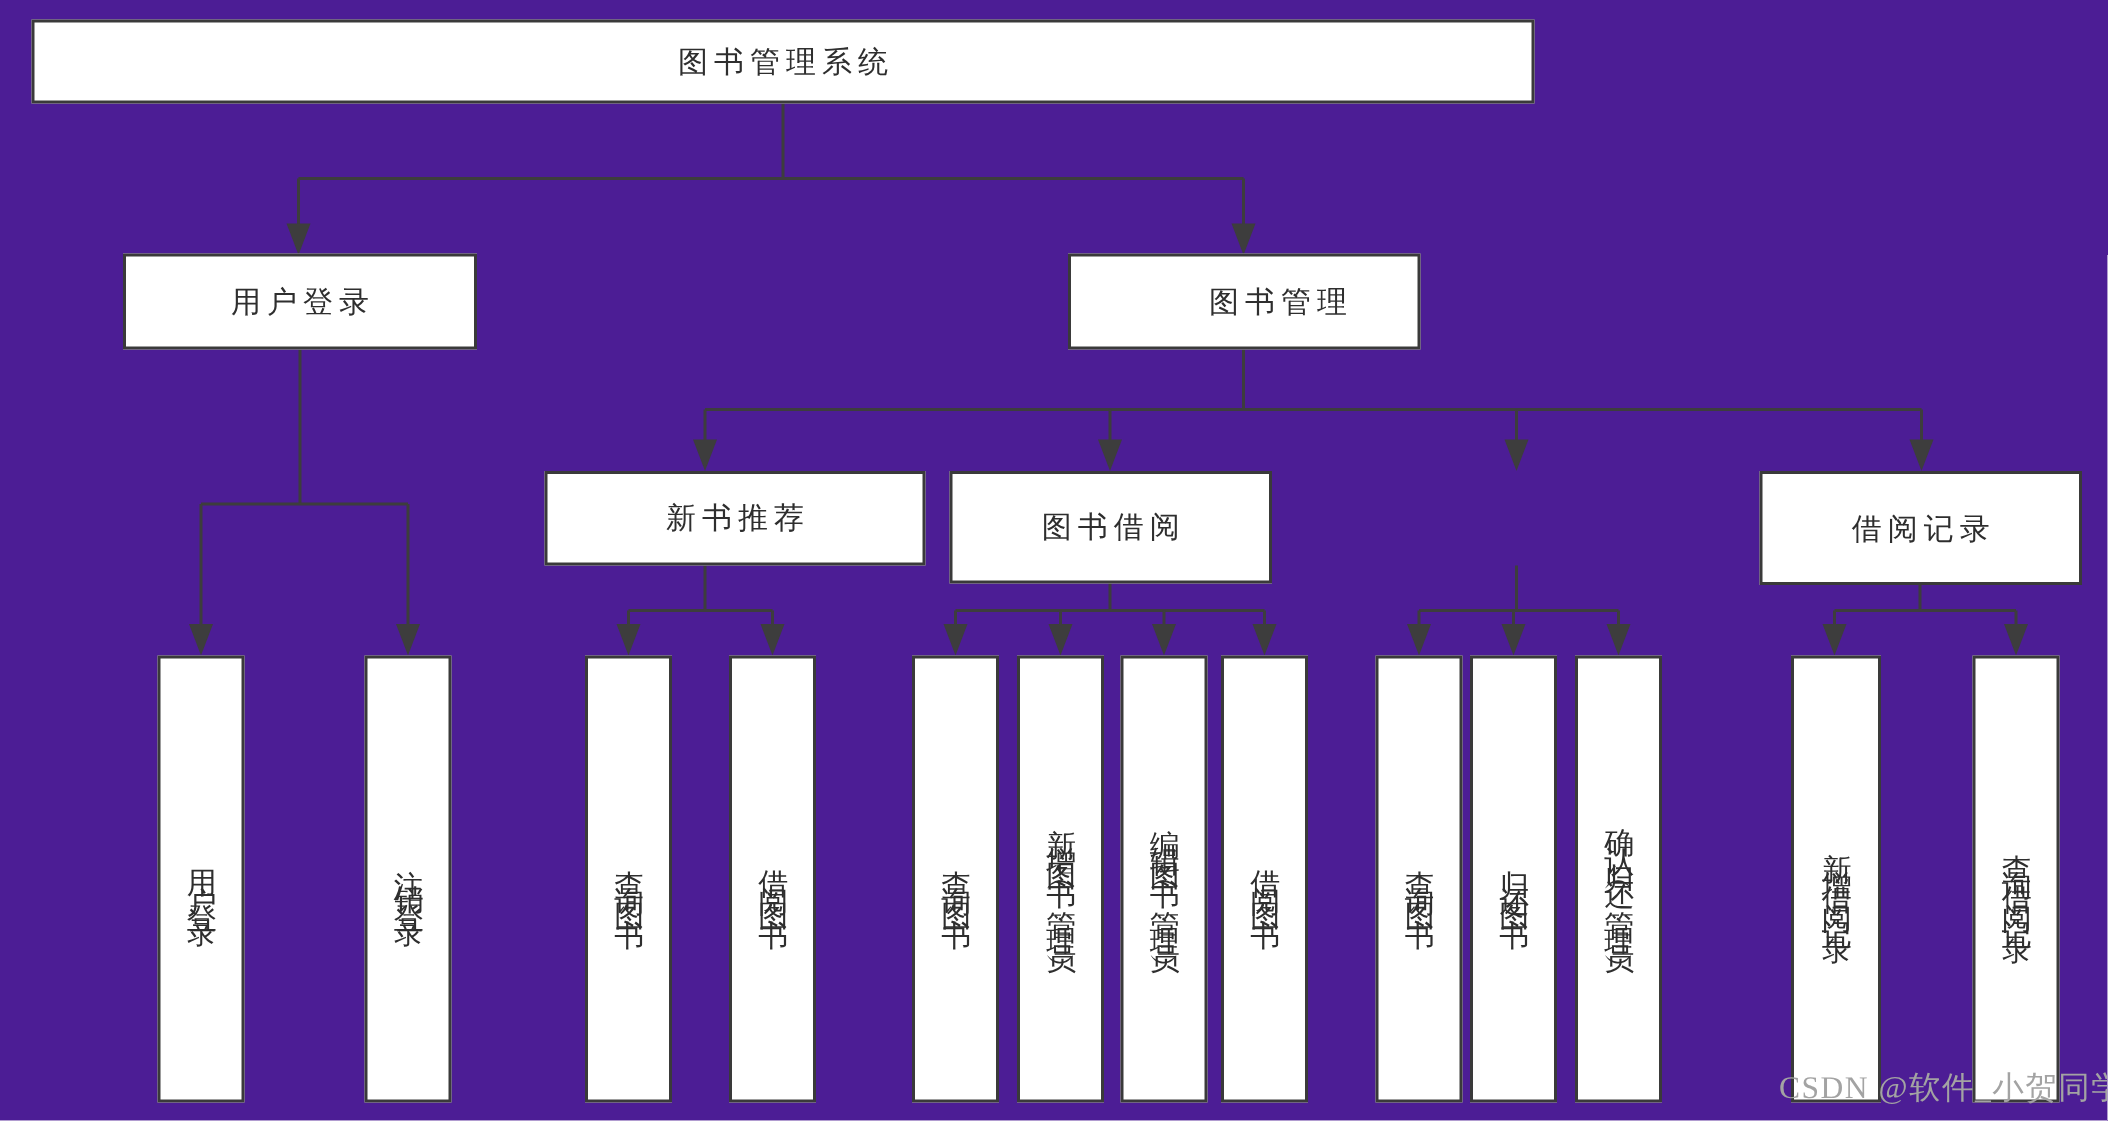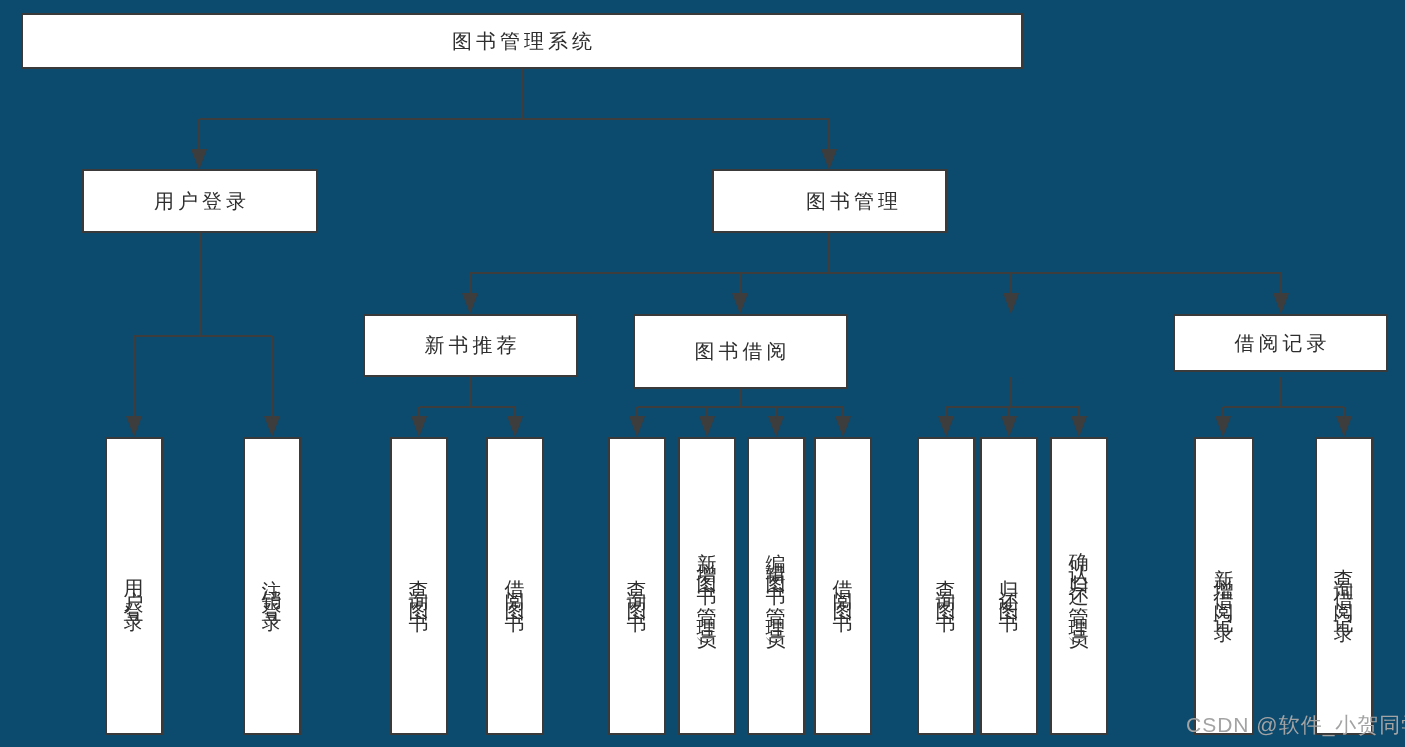--- a/index.html
+++ b/index.html
@@ -1,22 +1,22 @@
 <!DOCTYPE html>
 <html><head>
 <meta charset="utf-8">
 <style>
   * { box-sizing: border-box; }
   html, body { margin: 0; padding: 0; background: #ffffff; }
   .canvas {
     position: relative;
     width: 1405px;
     height: 747px;
-    background: #0c4a6e;
-    font-family: Liberation Sans, sans-serif;
+    background: #4c1d95;
+    font-family: Liberation Serif, serif;
     color: #2e2e2e;
     overflow: hidden;
   }
   .wires { position: absolute; left: 0; top: 0; width: 1405px; height: 747px; }
   .wires path { stroke: #3d3d3d; stroke-width: 2; fill: none; }
   .wires polygon { fill: #3d3d3d; stroke: none; }
   .node {
     position: absolute;
     background: #ffffff;
     border: 2px solid #3a3a3a;
@@ -33,24 +33,24 @@
     text-orientation: mixed;
     font-size: 20px;
     letter-spacing: 11px;
     text-indent: 0;
     line-height: 1;
   }
   
   .n-root  { left: 21px;   top: 13px;  width: 1002px; height: 56px; }
   .n-l2a   { left: 82px;   top: 169px; width: 236px;  height: 64px; }
   .n-l2b   { left: 712px;  top: 169px; width: 235px;  height: 64px; padding-left: 45px; }
-  .n-l3a   { left: 363px;  top: 314px; width: 215px;  height: 63px; }
+  .n-l3a   { left: 363px;  top: 314px; width: 254px;  height: 63px; }
   .n-l3b   { left: 633px;  top: 314px; width: 215px;  height: 75px; }
   .n-l3c   { left: 904px;  top: 314px; width: 215px;  height: 63px; }
-  .n-l3d   { left: 1173px; top: 314px; width: 215px;  height: 58px; }
+  .n-l3d   { left: 1173px; top: 314px; width: 215px;  height: 76px; }
   .leaf    { top: 437px; width: 58px; height: 298px; }
   .n-lf0  { left: 105px; }
   .n-lf1  { left: 243px; }
   .n-lf2  { left: 390px; }
   .n-lf3  { left: 486px; }
   .n-lf4  { left: 608px; }
   .n-lf5  { left: 678px; }
   .n-lf6  { left: 747px; }
   .n-lf7  { left: 814px; }
   .n-lf8  { left: 917px; }

